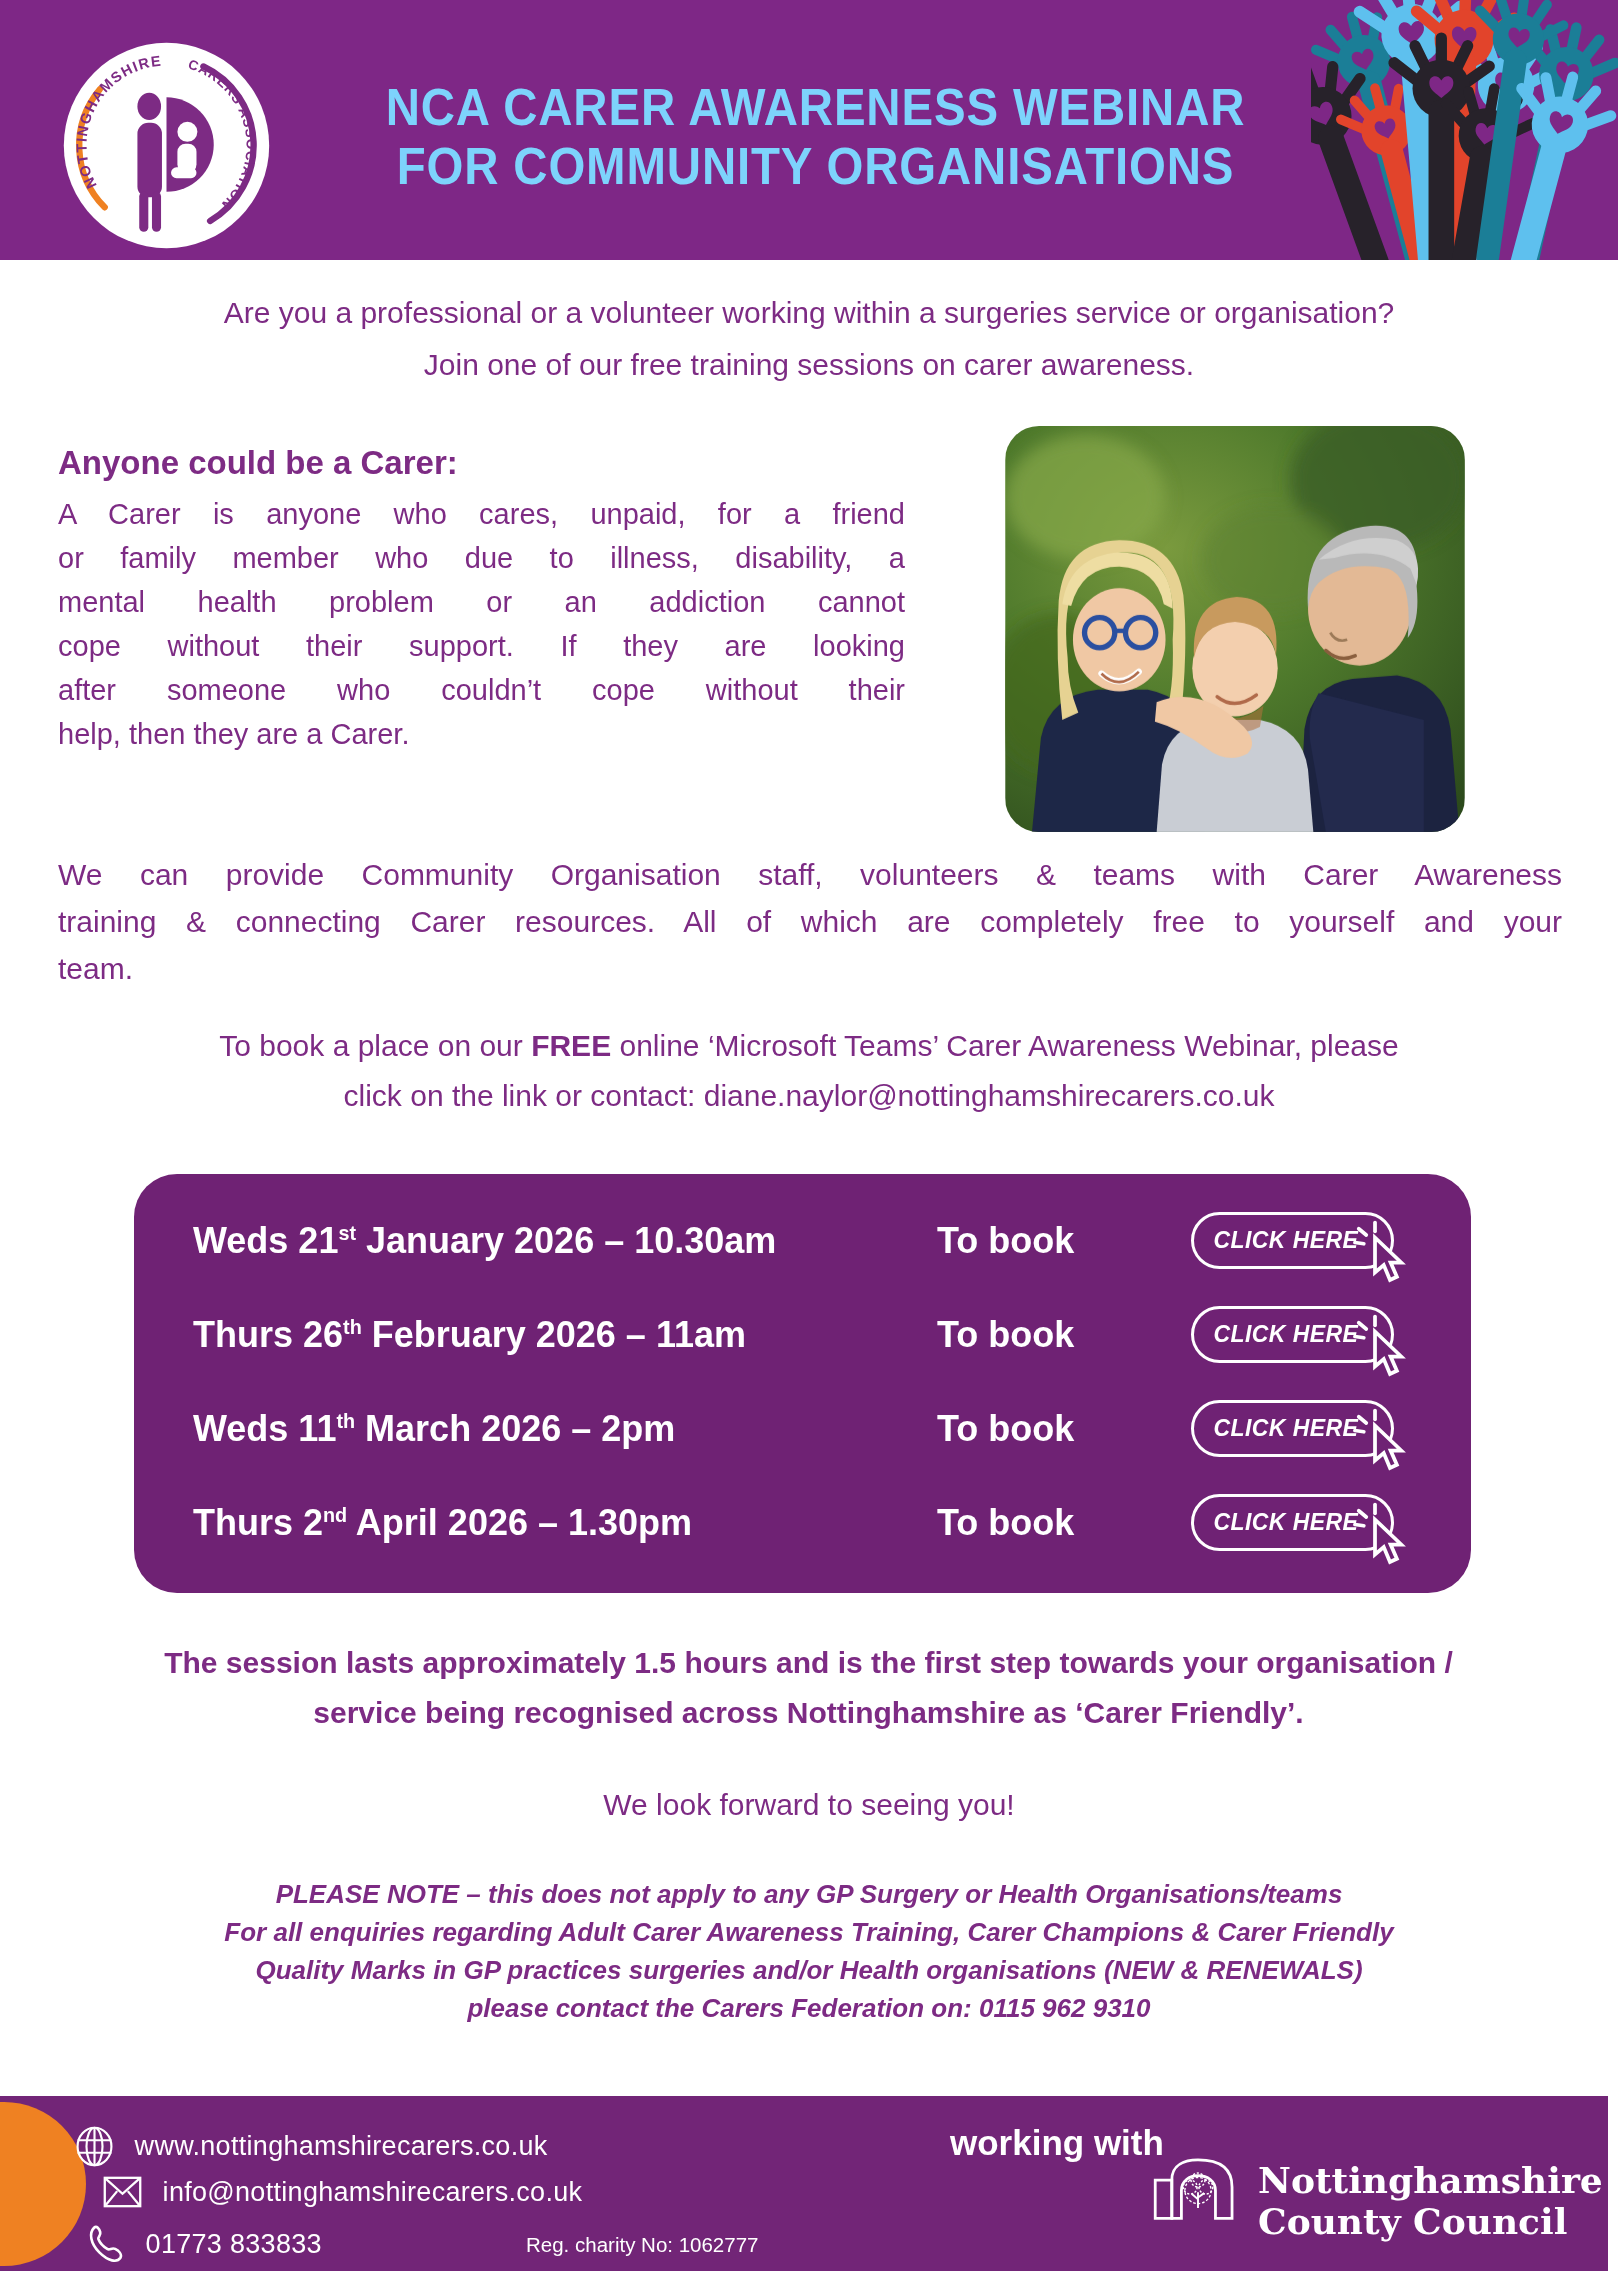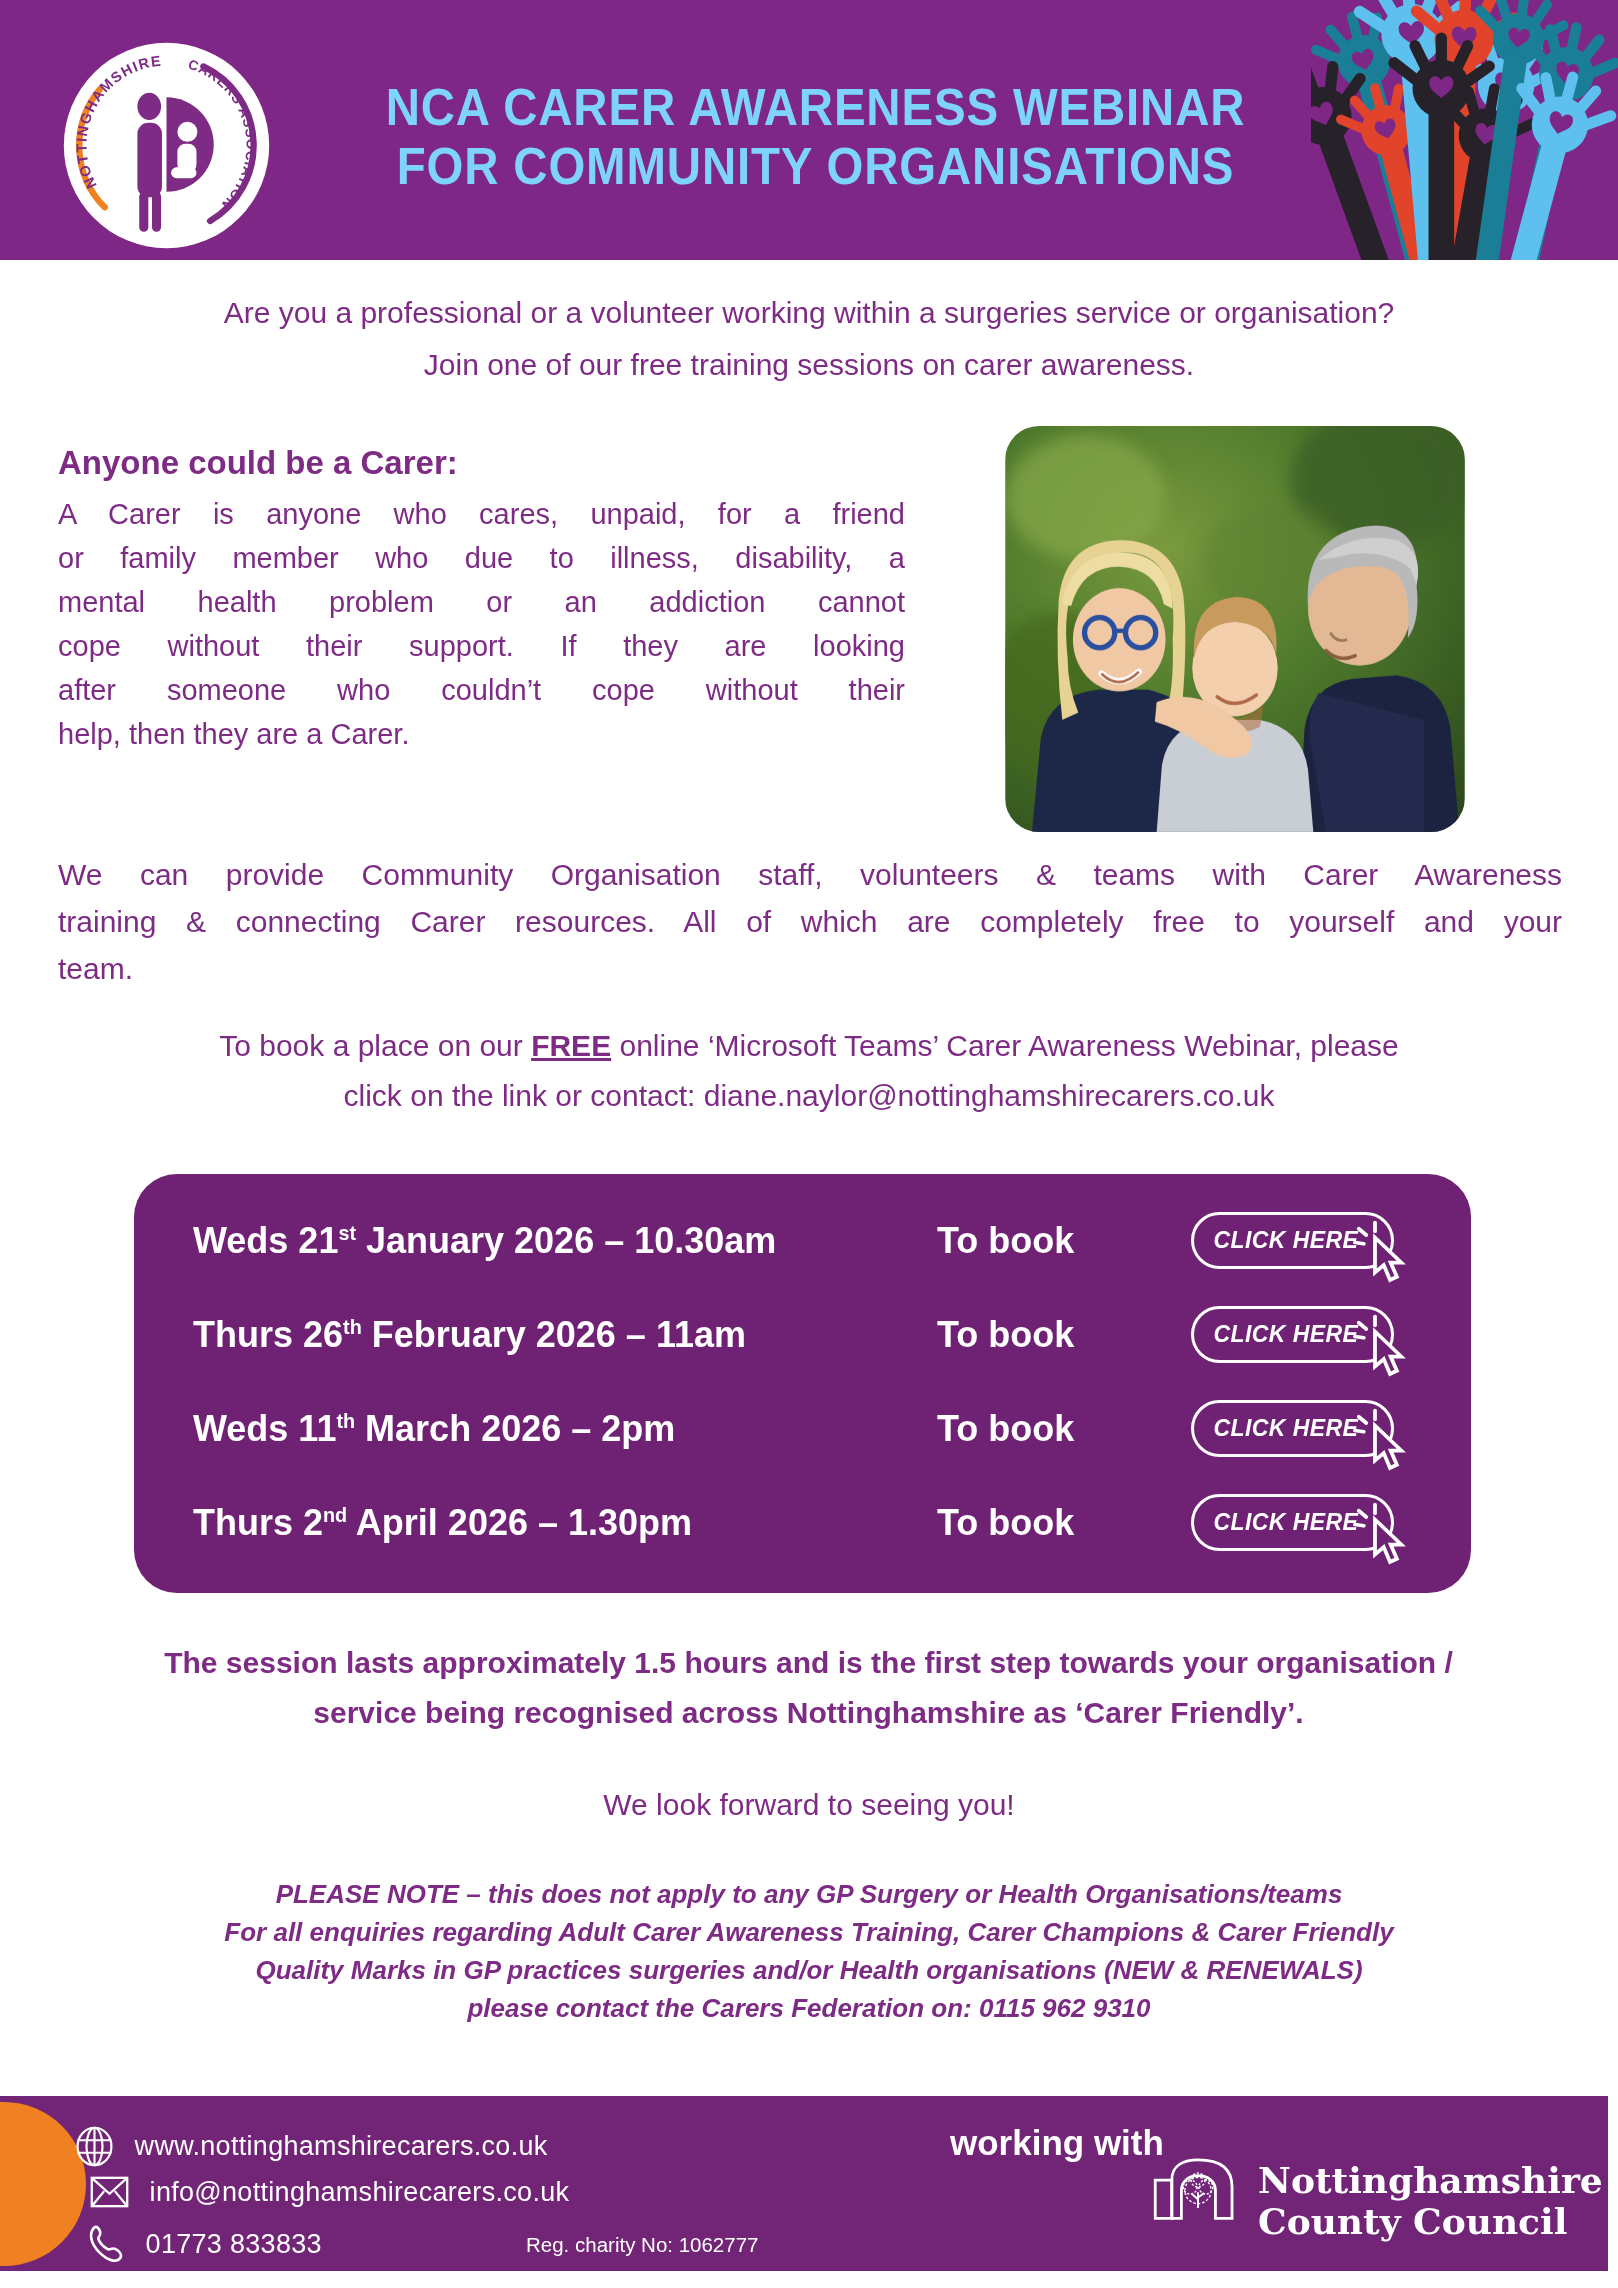--- a/index.html
+++ b/index.html
@@ -24,21 +24,21 @@
   .carer-head { position:absolute; left:58px; top:444px; width:847px; font-size:33px; font-weight:700; }
   .carer-body { position:absolute; left:58px; top:492px; width:847px; font-size:29px; line-height:44px; }
   .jline { text-align:justify; text-align-last:justify; }
   .jlast { text-align:left; }
 
   .photo { position:absolute; left:1005px; top:426px; width:460px; height:406px; border-radius:34px; overflow:hidden; }
 
   .provide { position:absolute; left:58px; top:851px; width:1504px; font-size:30px; line-height:47px; }
 
   .booking-intro { position:absolute; left:89px; top:1021px; width:1440px; font-size:30px; line-height:50px; }
-  .booking-intro b { font-weight:700;text-decoration:underline; }
+  .booking-intro b { font-weight:700; }
 
   
   .booking-box { position:absolute; left:134px; top:1174px; width:1337px; height:419px;
                  background:#6f2274; border-radius:43px; padding:19.6px 0 0 59px; }
   .session-row { display:grid; grid-template-columns:744px 254px auto; align-items:center; height:94px; color:#ffffff; }
   .session-date { font-size:36px; font-weight:700; }
   .session-date sup { font-size:0.55em; vertical-align:super; }
   .to-book { font-size:36px; font-weight:700; }
   .click-btn { position:relative; display:inline-flex; align-items:center; width:203px; height:57px;
                border:3.6px solid #ffffff; border-radius:36px; justify-content:flex-start;
@@ -302,21 +302,21 @@
         <ellipse cx="23" cy="23" rx="19" ry="21"></ellipse>
         <ellipse cx="23" cy="23" rx="9" ry="21"></ellipse>
         <line x1="4" y1="16" x2="42" y2="16"></line>
         <line x1="4" y1="30" x2="42" y2="30"></line>
         <line x1="23" y1="2" x2="23" y2="44"></line>
       </svg>
     </span>
     <span class="contact-text">www.nottinghamshirecarers.co.uk</span>
   </div>
 
-  <div class="contact-row" style="left:89px; top:2176px;text-align:right;">
+  <div class="contact-row" style="left:102px; top:2176px;text-align:right;">
     <span class="ic">
       <svg width="39" height="32" viewBox="0 0 44 36" fill="none" stroke="#ffffff" stroke-width="2.6">
         <rect x="2" y="2" width="40" height="32"></rect>
         <path d="M2 2 L22 20 L42 2"></path>
         <path d="M2 34 L16 17 M42 34 L28 17"></path>
       </svg>
     </span>
     <span class="contact-text">info@nottinghamshirecarers.co.uk</span>
   </div>
 

